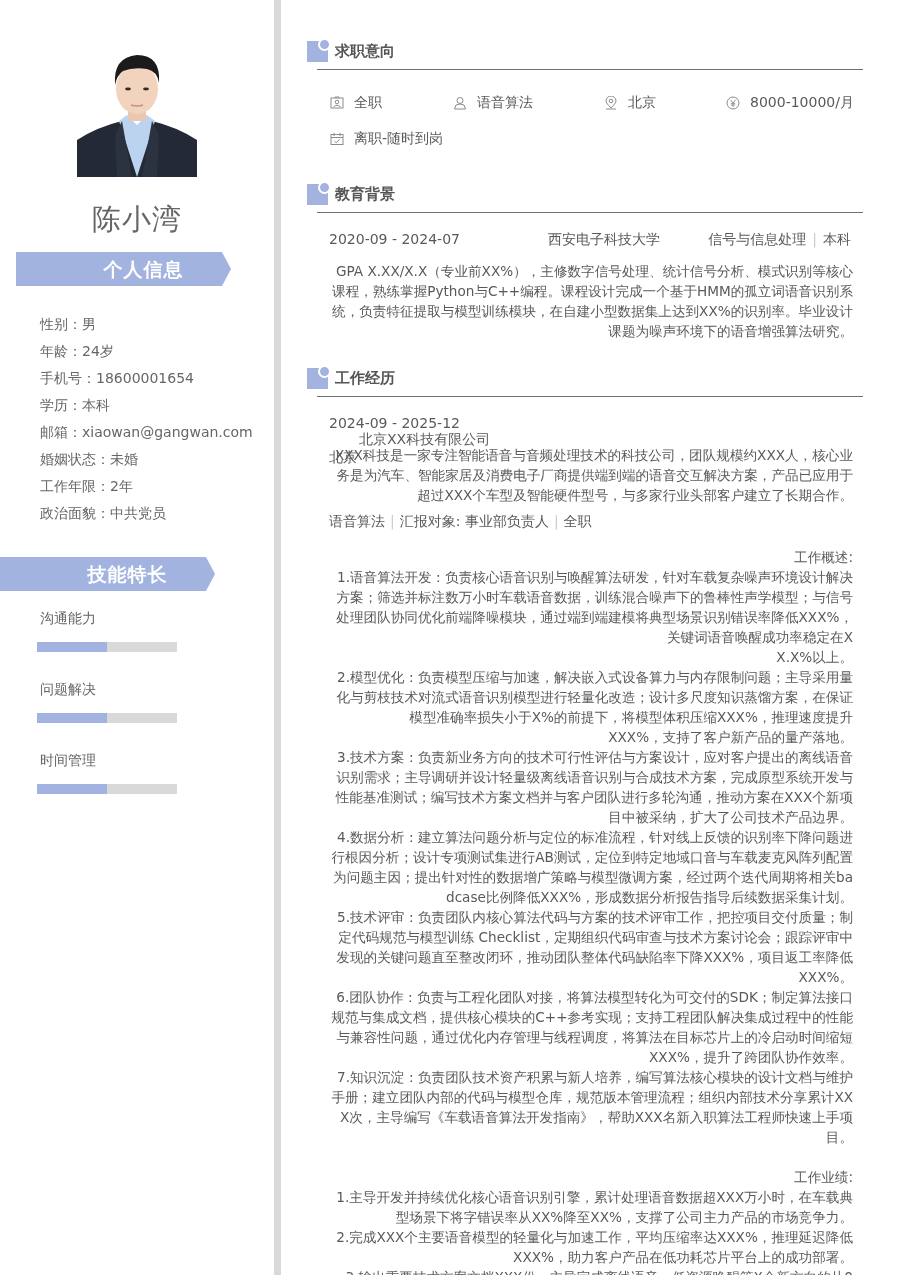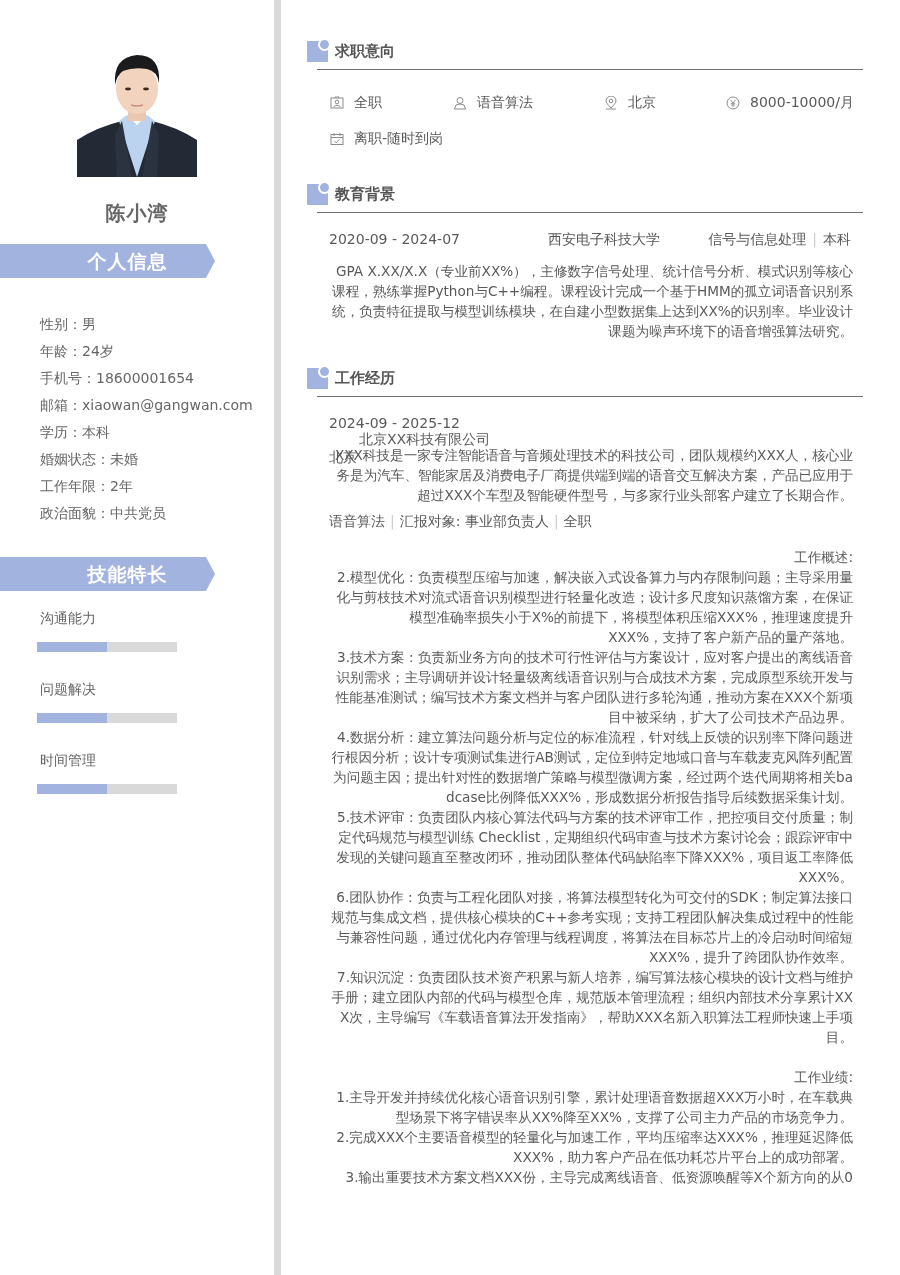--- a/index.html
+++ b/index.html
@@ -5,21 +5,21 @@
   * { box-sizing: border-box; margin: 0; padding: 0; }
   html, body { width: 900px; height: 1275px; overflow: hidden; background: #ffffff; }
   body { font-family: "DejaVu Sans", "Liberation Sans", sans-serif; color: #595959; position: relative; }
 
   .sidebar { position: absolute; left: 0; top: 0; width: 274px; height: 1275px; background: #ffffff; }
   .sidebar-edge { position: absolute; left: 274px; top: 0; width: 7px; height: 1275px; background: #d9d9d9; }
 
   .photo { position: absolute; left: 77px; top: 45px; width: 120px; height: 132px; background: #fff; overflow: hidden; }
   .photo svg { display: block; width: 120px; height: 132px; }
 
-  .name { position: absolute; left: 0; width: 274px; top: 200px; text-align: center; font-size: 20px; font-weight: bold; color: #666666; letter-spacing: 1px; }
+  .name { position: absolute; left: 0; width: 274px; top: 200px; text-align: center; font-size: 29px; font-weight: normal; color: #666666; letter-spacing: 1px; }
 
   .ribbon { position: absolute; left: 0; width: 215px; height: 34px; background: #a3b3df;
             clip-path: polygon(0 0, 206px 0, 215px 50%, 206px 100%, 0 100%); }
   .ribbon span { position: absolute; left: 0; width: 255px; top: 5px; text-align: center; font-size: 19px; font-weight: bold; color: #ffffff; letter-spacing: 1px; }
 
   .info-list { position: absolute; left: 40px; top: 314px; }
   .info-item { font-size: 14px; color: #666; height: 27px; line-height: 20px; white-space: nowrap; }
 
   .skills { position: absolute; left: 37px; top: 610px; }
   .skill { height: 71px; }
@@ -65,30 +65,30 @@
 
       <path d="M38 40 Q36 12 60 10 Q84 10 82 38 Q80 26 70 24 Q56 22 46 26 Q40 30 38 40 Z" fill="#1b1b1d"></path>
 
       <ellipse cx="51" cy="44" rx="3" ry="1.4" fill="#3a2a22"></ellipse>
       <ellipse cx="69" cy="44" rx="3" ry="1.4" fill="#3a2a22"></ellipse>
       <path d="M54 60 Q60 62 66 60" stroke="#c98f80" stroke-width="1.4" fill="none"></path>
     </svg>
   </div>
   <div class="name">陈小湾</div>
 
-  <div class="ribbon" style="top:244px;">
+  <div class="ribbon" style="top:252px;margin-left:16px;">
     <span>个人信息</span>
   </div>
 
   <div class="info-list">
     <div class="info-item">性别：男</div>
     <div class="info-item">年龄：24岁</div>
     <div class="info-item">手机号：18600001654</div>
+    <div class="info-item">学历：本科</div>
     <div class="info-item">邮箱：xiaowan@gangwan.com</div>
-    <div class="info-item">学历：本科</div>
     <div class="info-item">婚姻状态：未婚</div>
     <div class="info-item">工作年限：2年</div>
     <div class="info-item">政治面貌：中共党员</div>
   </div>
 
   <div class="ribbon" style="top:557px;padding-left:44px;">
     <span>技能特长</span>
   </div>
 
   <div class="skills">
@@ -197,15 +197,16 @@
     <span>2024-09 - 2025-12</span>
     <span style="margin-left:30px;">北京XX科技有限公司</span>
     <span>北京</span>
   </div>
   <div class="para" style="top:445px;">XXX科技是一家专注智能语音与音频处理技术的科技公司，团队规模约XXX人，核心业务是为汽车、智能家居及消费电子厂商提供端到端的语音交互解决方案，产品已应用于超过XXX个车型及智能硬件型号，与多家行业头部客户建立了长期合作。</div>
 
   <div class="tags" style="top:513px;">
     <span>语音算法</span><span class="sep">|</span><span>汇报对象: 事业部负责人</span><span class="sep">|</span><span>全职</span>
   </div>
 
-  <div class="para pre" style="top:547px;"><div>工作概述:</div><div>2.模型优化：负责模型压缩与加速，解决嵌入式设备算力与内存限制问题；主导采用量化与剪枝技术对流式语音识别模型进行轻量化改造；设计多尺度知识蒸馏方案，在保证模型准确率损失小于X%的前提下，将模型体积压缩XXX%，推理速度提升
+  <div class="para pre" style="top:547px;"><div>工作概述:</div><div>1.语音算法开发：负责核心语音识别与唤醒算法研发，针对车载复杂噪声环境设计解决方案；筛选并标注数万小时车载语音数据，训练混合噪声下的鲁棒性声学模型；与信号处理团队协同优化前端降噪模块，通过端到端建模将典型场景识别错误率降低XXX%，关键词语音唤醒成功率稳定在X
+X.X%以上。</div><div>2.模型优化：负责模型压缩与加速，解决嵌入式设备算力与内存限制问题；主导采用量化与剪枝技术对流式语音识别模型进行轻量化改造；设计多尺度知识蒸馏方案，在保证模型准确率损失小于X%的前提下，将模型体积压缩XXX%，推理速度提升
 XXX%，支持了客户新产品的量产落地。</div><div>3.技术方案：负责新业务方向的技术可行性评估与方案设计，应对客户提出的离线语音识别需求；主导调研并设计轻量级离线语音识别与合成技术方案，完成原型系统开发与性能基准测试；编写技术方案文档并与客户团队进行多轮沟通，推动方案在XXX个新项目中被采纳，扩大了公司技术产品边界。</div><div>4.数据分析：建立算法问题分析与定位的标准流程，针对线上反馈的识别率下降问题进行根因分析；设计专项测试集进行AB测试，定位到特定地域口音与车载麦克风阵列配置为问题主因；提出针对性的数据增广策略与模型微调方案，经过两个迭代周期将相关badcase比例降低XXX%，形成数据分析报告指导后续数据采集计划。</div><div>5.技术评审：负责团队内核心算法代码与方案的技术评审工作，把控项目交付质量；制定代码规范与模型训练 Checklist，定期组织代码审查与技术方案讨论会；跟踪评审中发现的关键问题直至整改闭环，推动团队整体代码缺陷率下降XXX%，项目返工率降低XXX%。</div><div>6.团队协作：负责与工程化团队对接，将算法模型转化为可交付的SDK；制定算法接口规范与集成文档，提供核心模块的C++参考实现；支持工程团队解决集成过程中的性能与兼容性问题，通过优化内存管理与线程调度，将算法在目标芯片上的冷启动时间缩短XXX%，提升了跨团队协作效率。</div><div>7.知识沉淀：负责团队技术资产积累与新人培养，编写算法核心模块的设计文档与维护手册；建立团队内部的代码与模型仓库，规范版本管理流程；组织内部技术分享累计XXX次，主导编写《车载语音算法开发指南》，帮助XXX名新入职算法工程师快速上手项目。</div><div style="height:20px;"></div><div>工作业绩:</div><div>1.主导开发并持续优化核心语音识别引擎，累计处理语音数据超XXX万小时，在车载典型场景下将字错误率从XX%降至XX%，支撑了公司主力产品的市场竞争力。</div><div>2.完成XXX个主要语音模型的轻量化与加速工作，平均压缩率达XXX%，推理延迟降低XXX%，助力客户产品在低功耗芯片平台上的成功部署。</div><div>3.输出重要技术方案文档XXX份，主导完成离线语音、低资源唤醒等X个新方向的从0</div></div>
 </div>
 
 </body></html>

